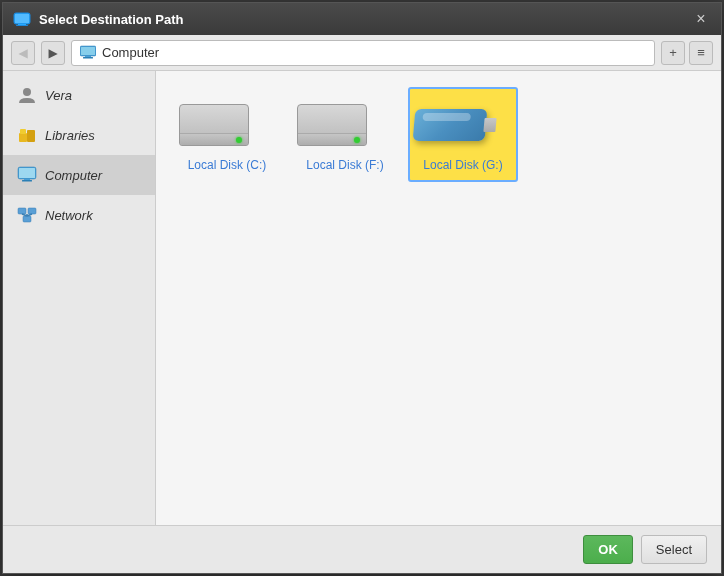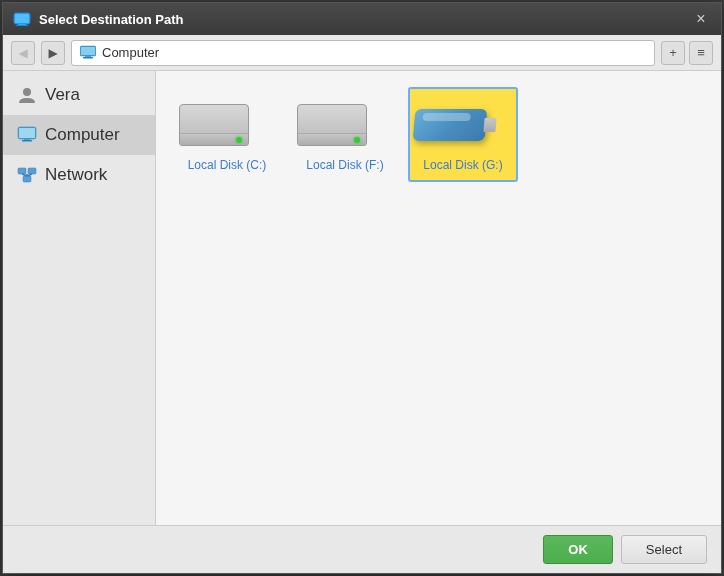--- a/index.html
+++ b/index.html
@@ -129,21 +129,22 @@
       flex-shrink: 0;
       padding-top: 4px;
     }
     .sidebar-item {
       display: flex;
       align-items: center;
       gap: 8px;
       padding: 10px 14px;
       cursor: pointer;
       color: #333;
-      font-size: 17px;
+      font-size: 13px;
+      font-style: italic;
     }
     .sidebar-item.active { background: #d0d0d0; }
     .sidebar-item-icon {
       width: 20px;
       height: 20px;
       display: flex;
       align-items: center;
       justify-content: center;
       flex-shrink: 0;
     }
@@ -254,21 +255,21 @@
       border-top: 1px solid #ccc;
       padding: 10px 14px;
       display: flex;
       justify-content: flex-end;
       gap: 8px;
       flex-shrink: 0;
       height: 48px;
       align-items: center;
     }
     .btn {
-      padding: 6px 24px;
+      padding: 6px 14px;
       border-radius: 3px;
       border: 1px solid #bbb;
       font-size: 13px;
       cursor: pointer;
       font-family: inherit;
     }
     .btn-ok {
       background: linear-gradient(to bottom, #5cb85c, #4cae4c);
       color: #fff;
       border-color: #3e8e3e;
@@ -324,20 +325,30 @@
       <div class="sidebar-item">
         <div class="sidebar-item-icon">
           <svg width="20" height="20" viewBox="0 0 20 20" xmlns="http://www.w3.org/2000/svg">
             <circle cx="10" cy="7" r="4" fill="#888"></circle>
             <path d="M2 18 Q2 13 10 13 Q18 13 18 18" fill="#888"></path>
           </svg>
         </div>
         <span>Vera</span>
       </div>
 
+      <div class="sidebar-item">
+        <div class="sidebar-item-icon">
+          <svg width="20" height="20" viewBox="0 0 20 20" xmlns="http://www.w3.org/2000/svg">
+            <rect x="2" y="8" width="8" height="9" fill="#e8b820" rx="1"></rect>
+            <rect x="10" y="5" width="8" height="12" fill="#d4a010" rx="1"></rect>
+            <rect x="3" y="4" width="6" height="5" fill="#f0cc30" rx="1"></rect>
+          </svg>
+        </div>
+        <span>Libraries</span>
+      </div>
 
       <div class="sidebar-item active">
         <div class="sidebar-item-icon">
           <svg width="20" height="20" viewBox="0 0 20 20" xmlns="http://www.w3.org/2000/svg">
             <rect x="1" y="2" width="18" height="12" rx="2" fill="#4a9fd5" stroke="#2a7fb5" stroke-width="0.5"></rect>
             <rect x="2" y="3" width="16" height="10" fill="#9dd8f0" rx="0.5"></rect>
             <rect x="7" y="14" width="6" height="2" fill="#4a9fd5"></rect>
             <rect x="5" y="15" width="10" height="1.5" fill="#2a7fb5" rx="0.5"></rect>
           </svg>
         </div>

